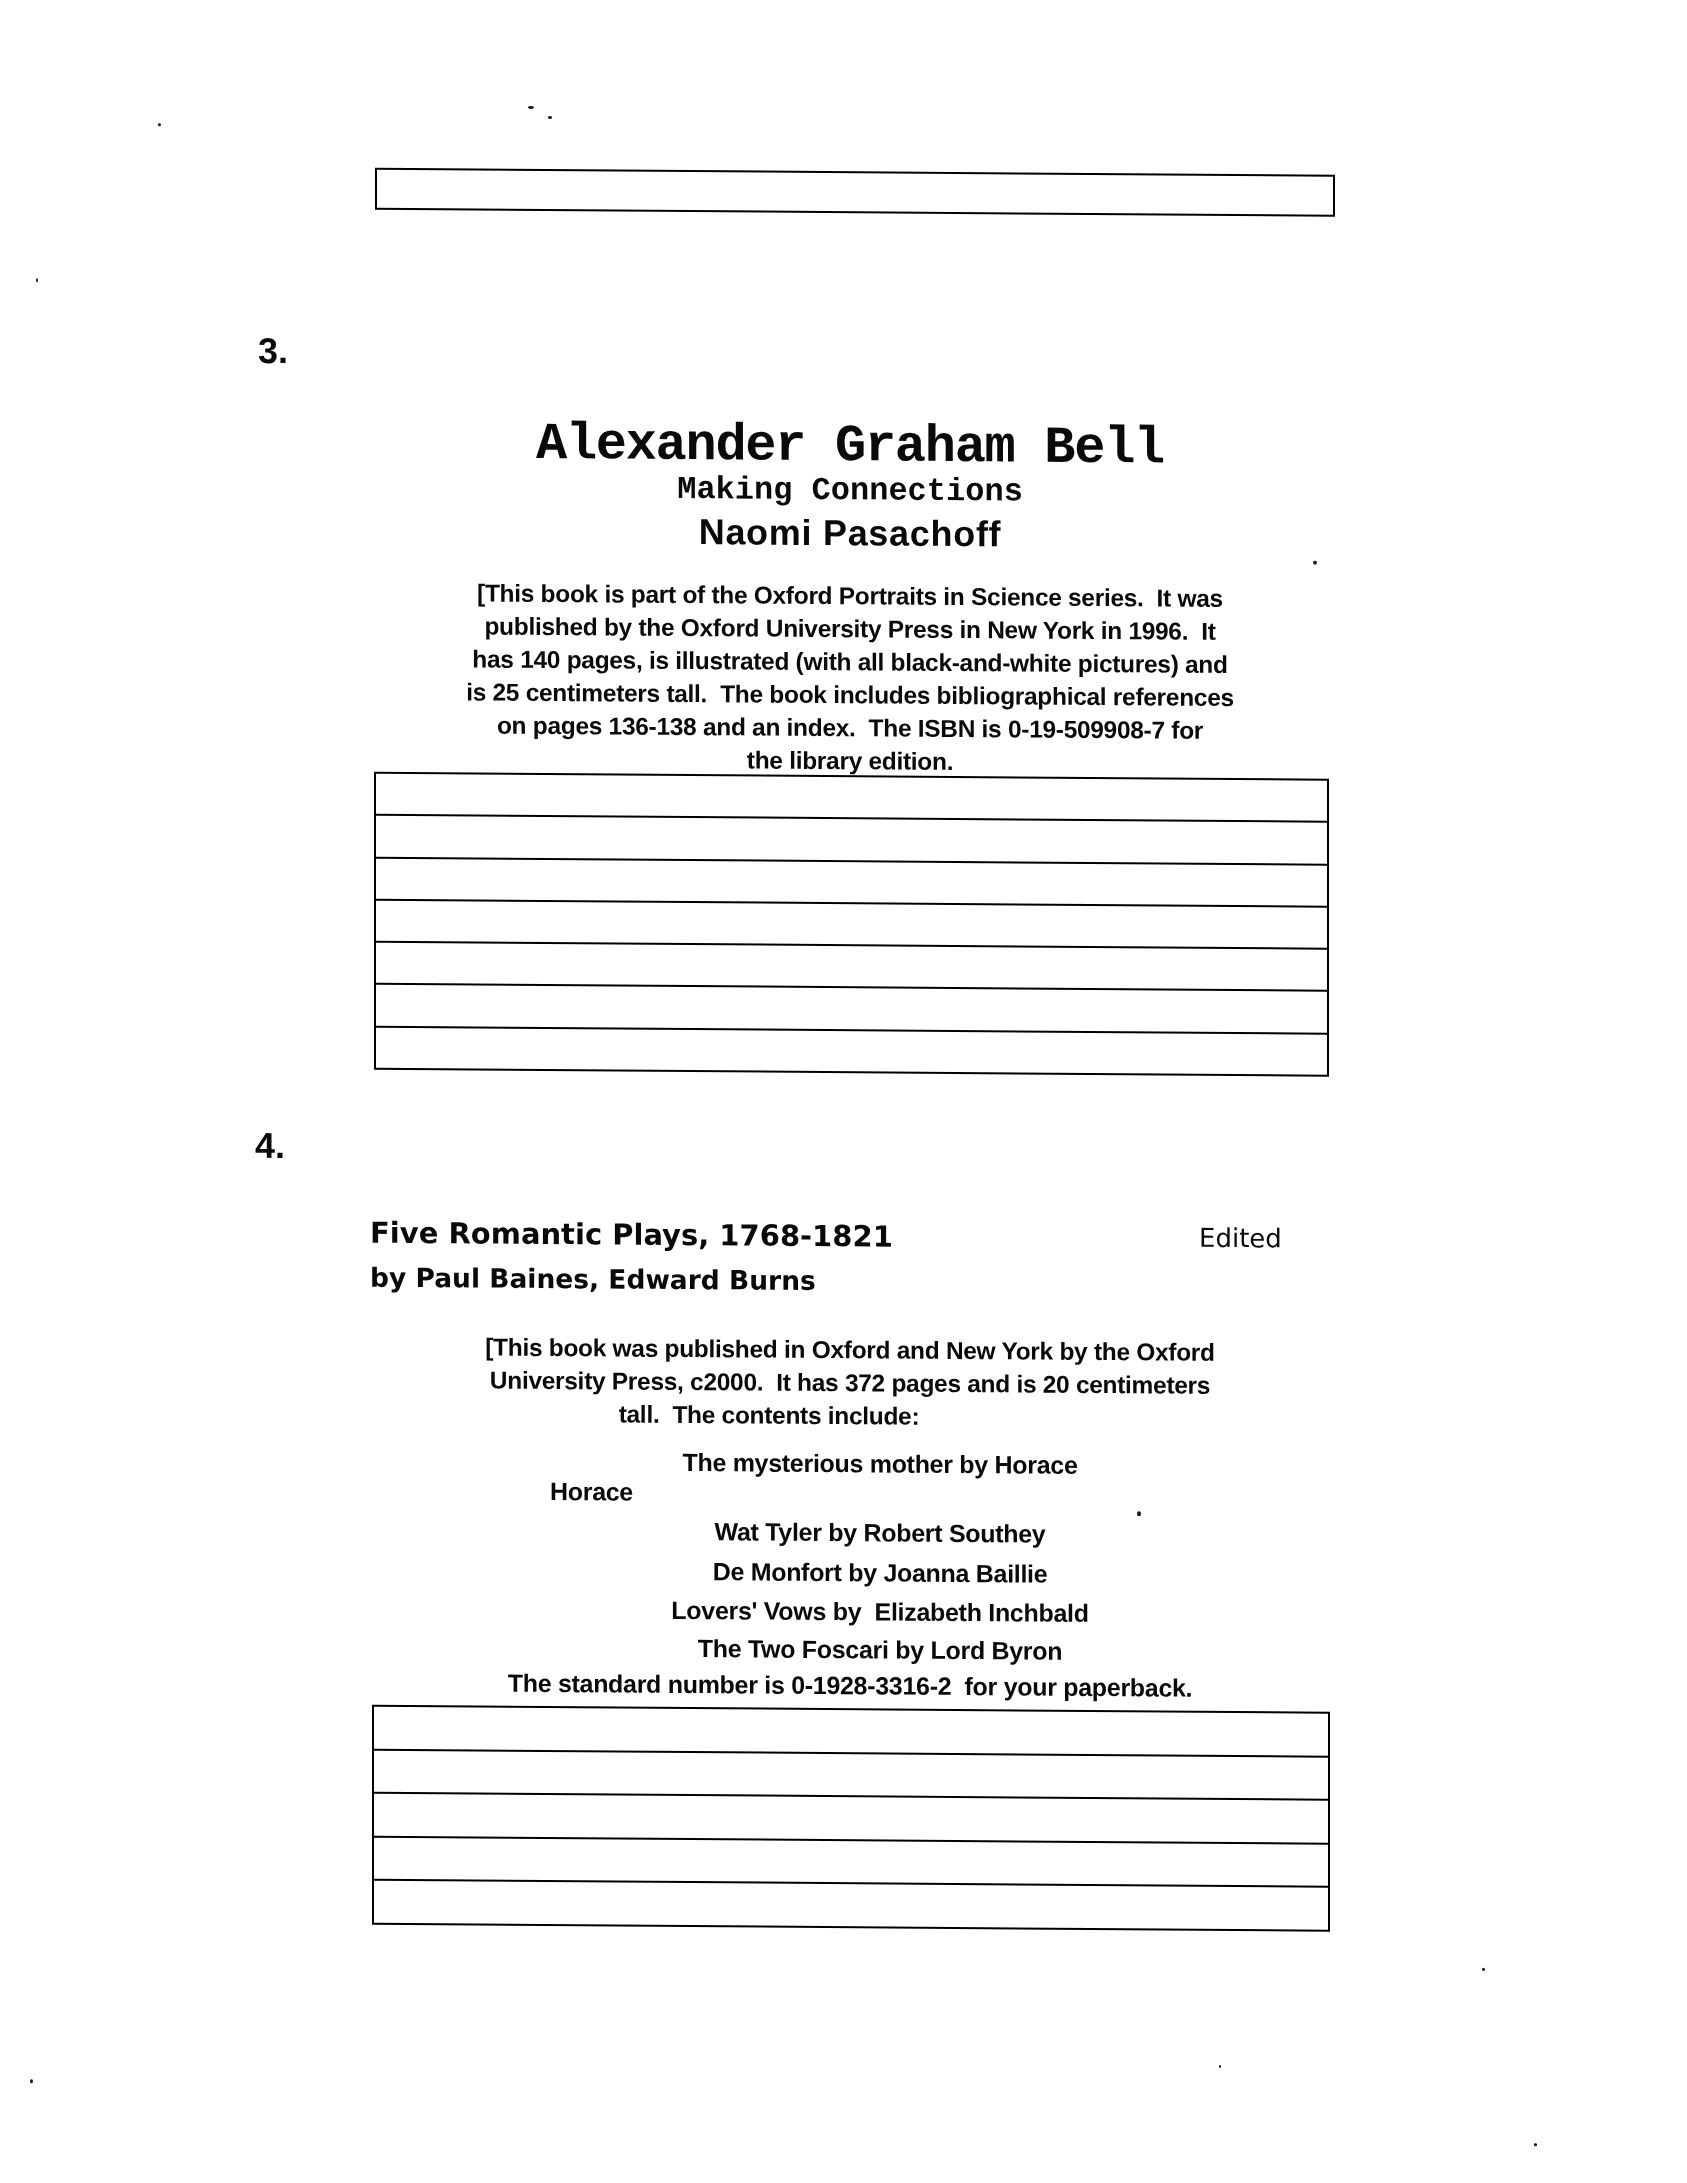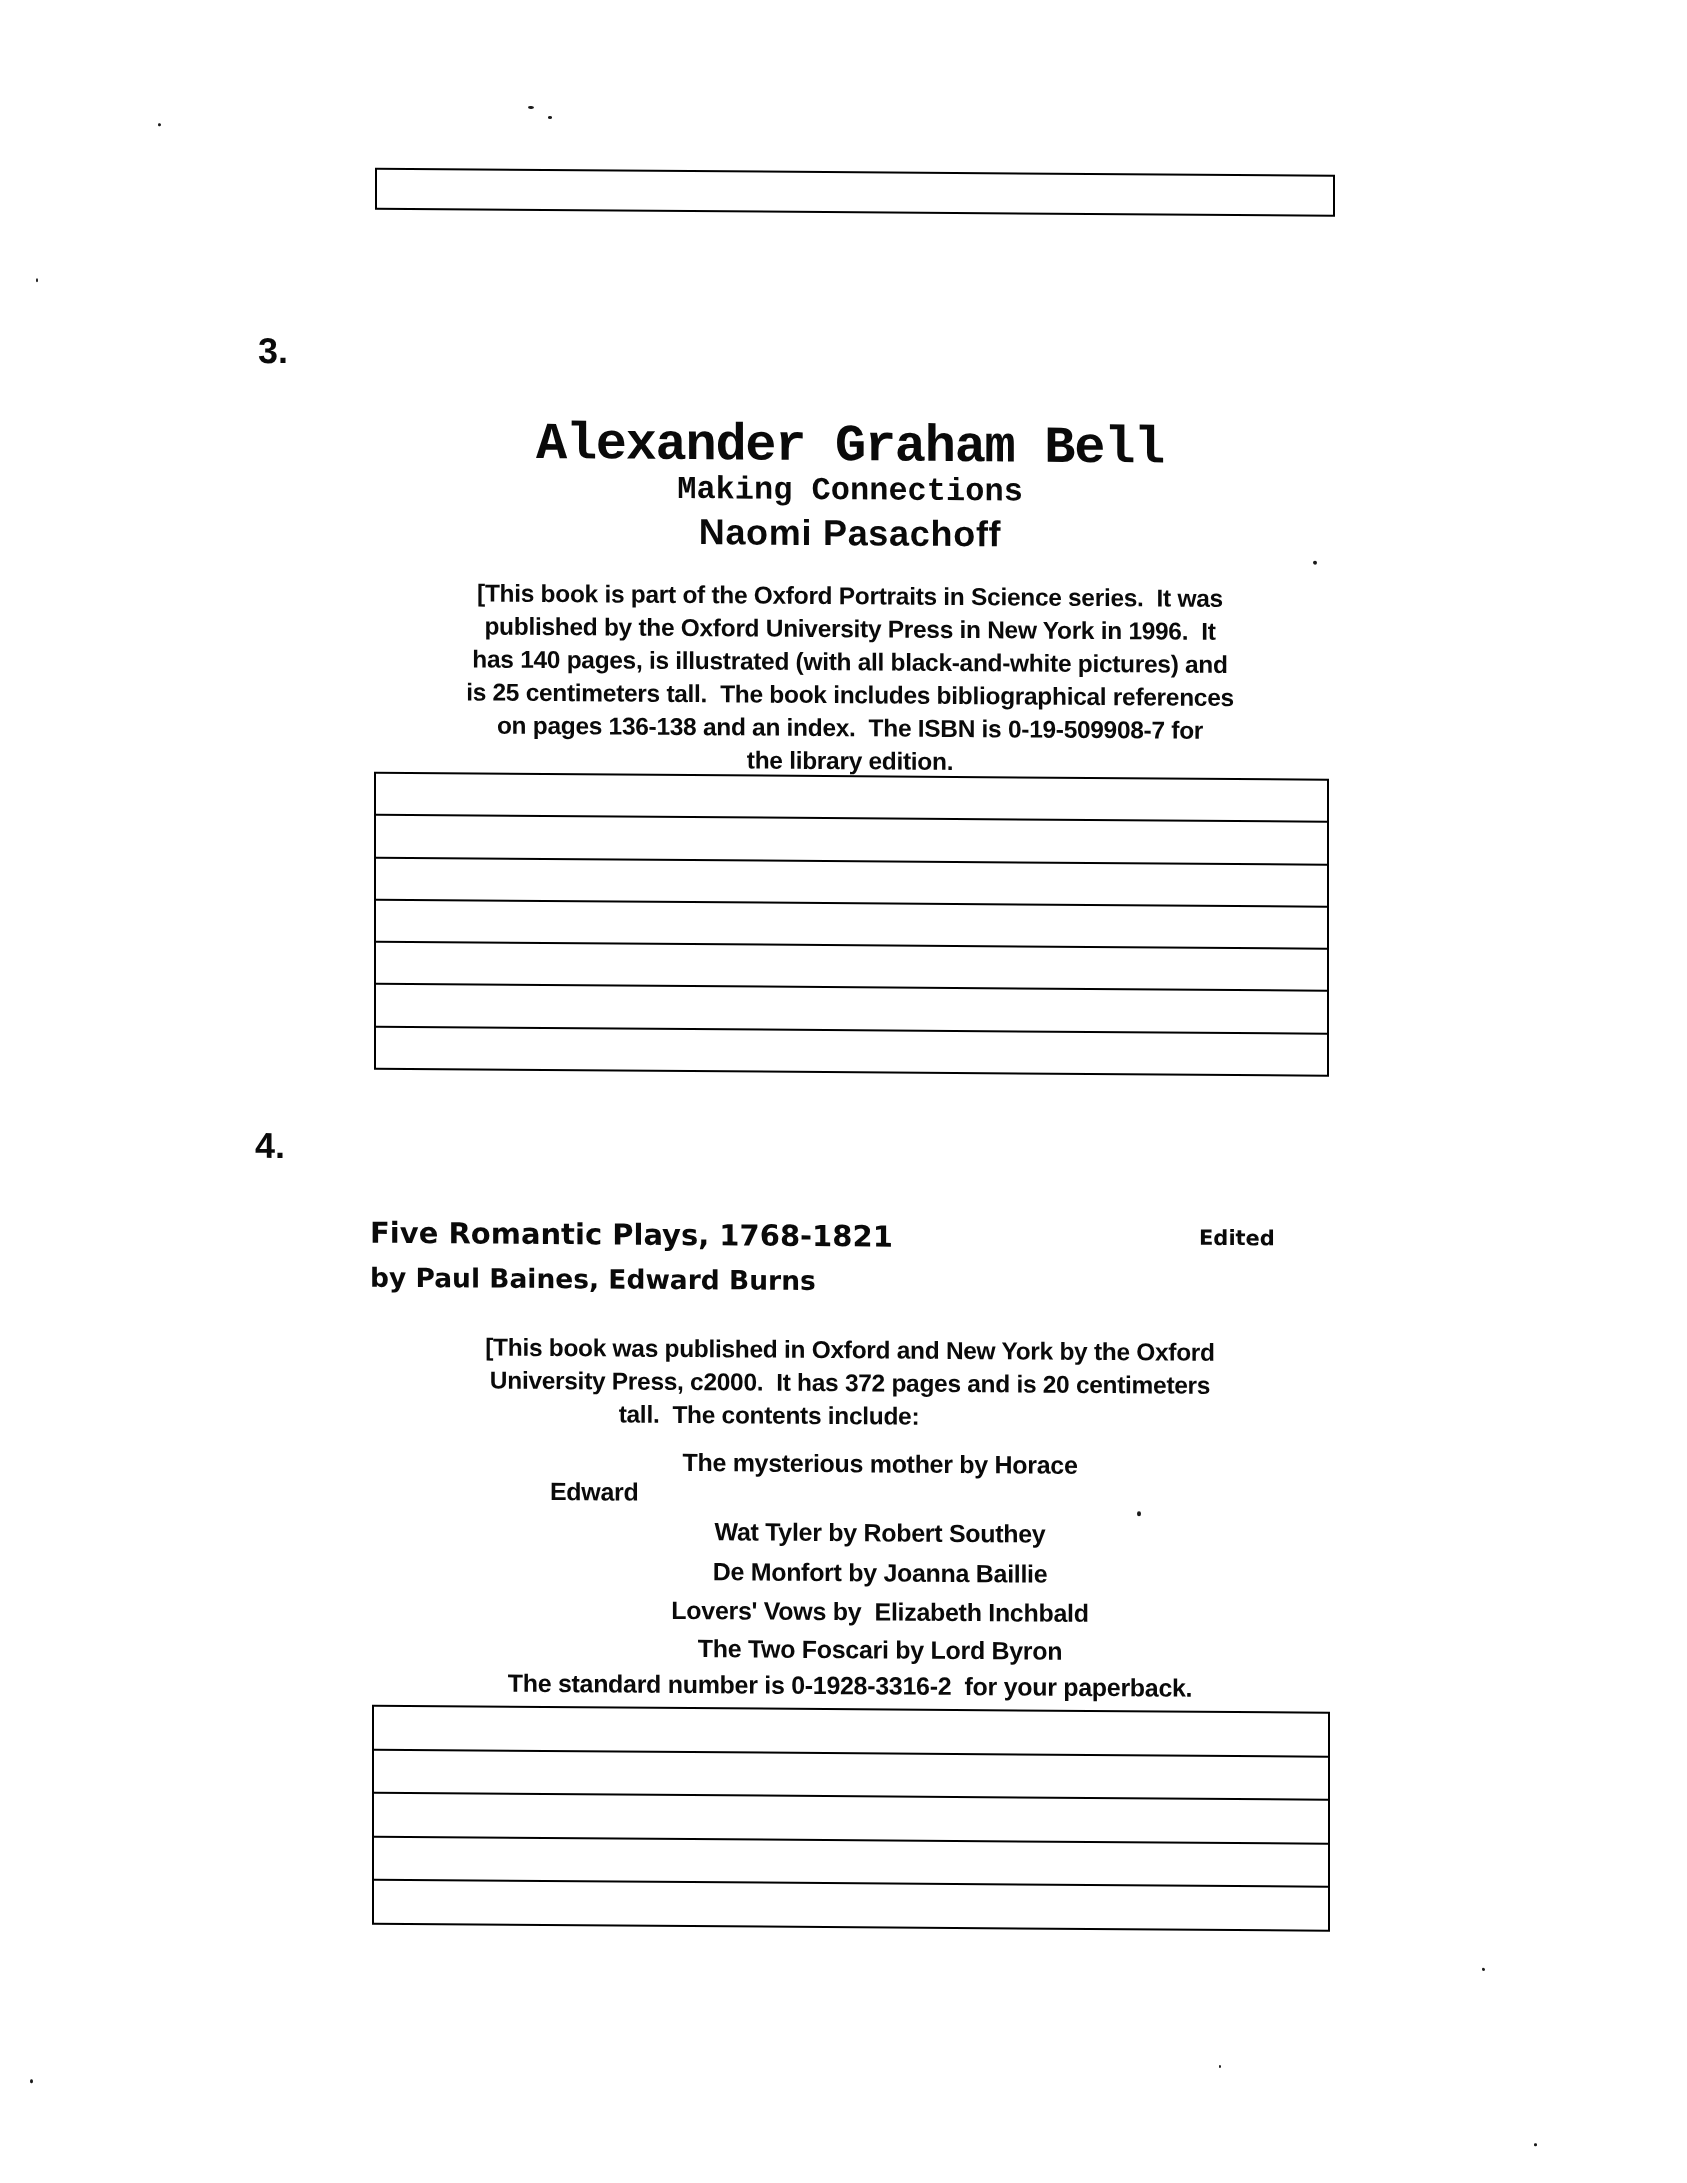--- a/index.html
+++ b/index.html
@@ -102,22 +102,22 @@
     font-weight: bold;
     font-size: 29px;
     line-height: 32px;
     white-space: pre;
   }
   .edited-label {
     position: absolute;
     left: 1199px;
     top: 1215px;
     font-family: "DejaVu Sans", sans-serif;
-    font-weight: bold;
-    font-size: 21px;
+    font-weight: normal;
+    font-size: 26px;
     line-height: 29px;
   }
   .byline-frp {
     position: absolute;
     left: 370px;
     top: 1260px;
     font-family: "DejaVu Sans", sans-serif;
     font-weight: bold;
     font-size: 26.5px;
     line-height: 29px;
@@ -205,21 +205,21 @@
     <div class="byline-frp">by Paul Baines, Edward Burns</div>
 
     <div class="para para-2">
       <div class="pline">[This book was published in Oxford and New York by the Oxford</div>
       <div class="pline">University Press, c2000.  It has 372 pages and is 20 centimeters</div>
       <div class="pline shift-left">tall.  The contents include:</div>
     </div>
 
     <div class="contents">
       <div class="cline c0 shift-right">The mysterious mother by Horace</div>
-      <div class="cline c-walpole">Edward</div>
+      <div class="cline c-walpole">Horace</div>
       <div class="cline c1 shift-right">Wat Tyler by Robert Southey</div>
       <div class="cline c2 shift-right">De Monfort by Joanna Baillie</div>
       <div class="cline c3 shift-right">Lovers' Vows by  Elizabeth Inchbald</div>
       <div class="cline c4 shift-right">The Two Foscari by Lord Byron</div>
       <div class="cline c-std">The standard number is 0-1928-3316-2  for your paperback.</div>
     </div>
 
     <div class="box ruled-box-2">
         <div class="ruled-row"></div>
         <div class="ruled-row"></div>

